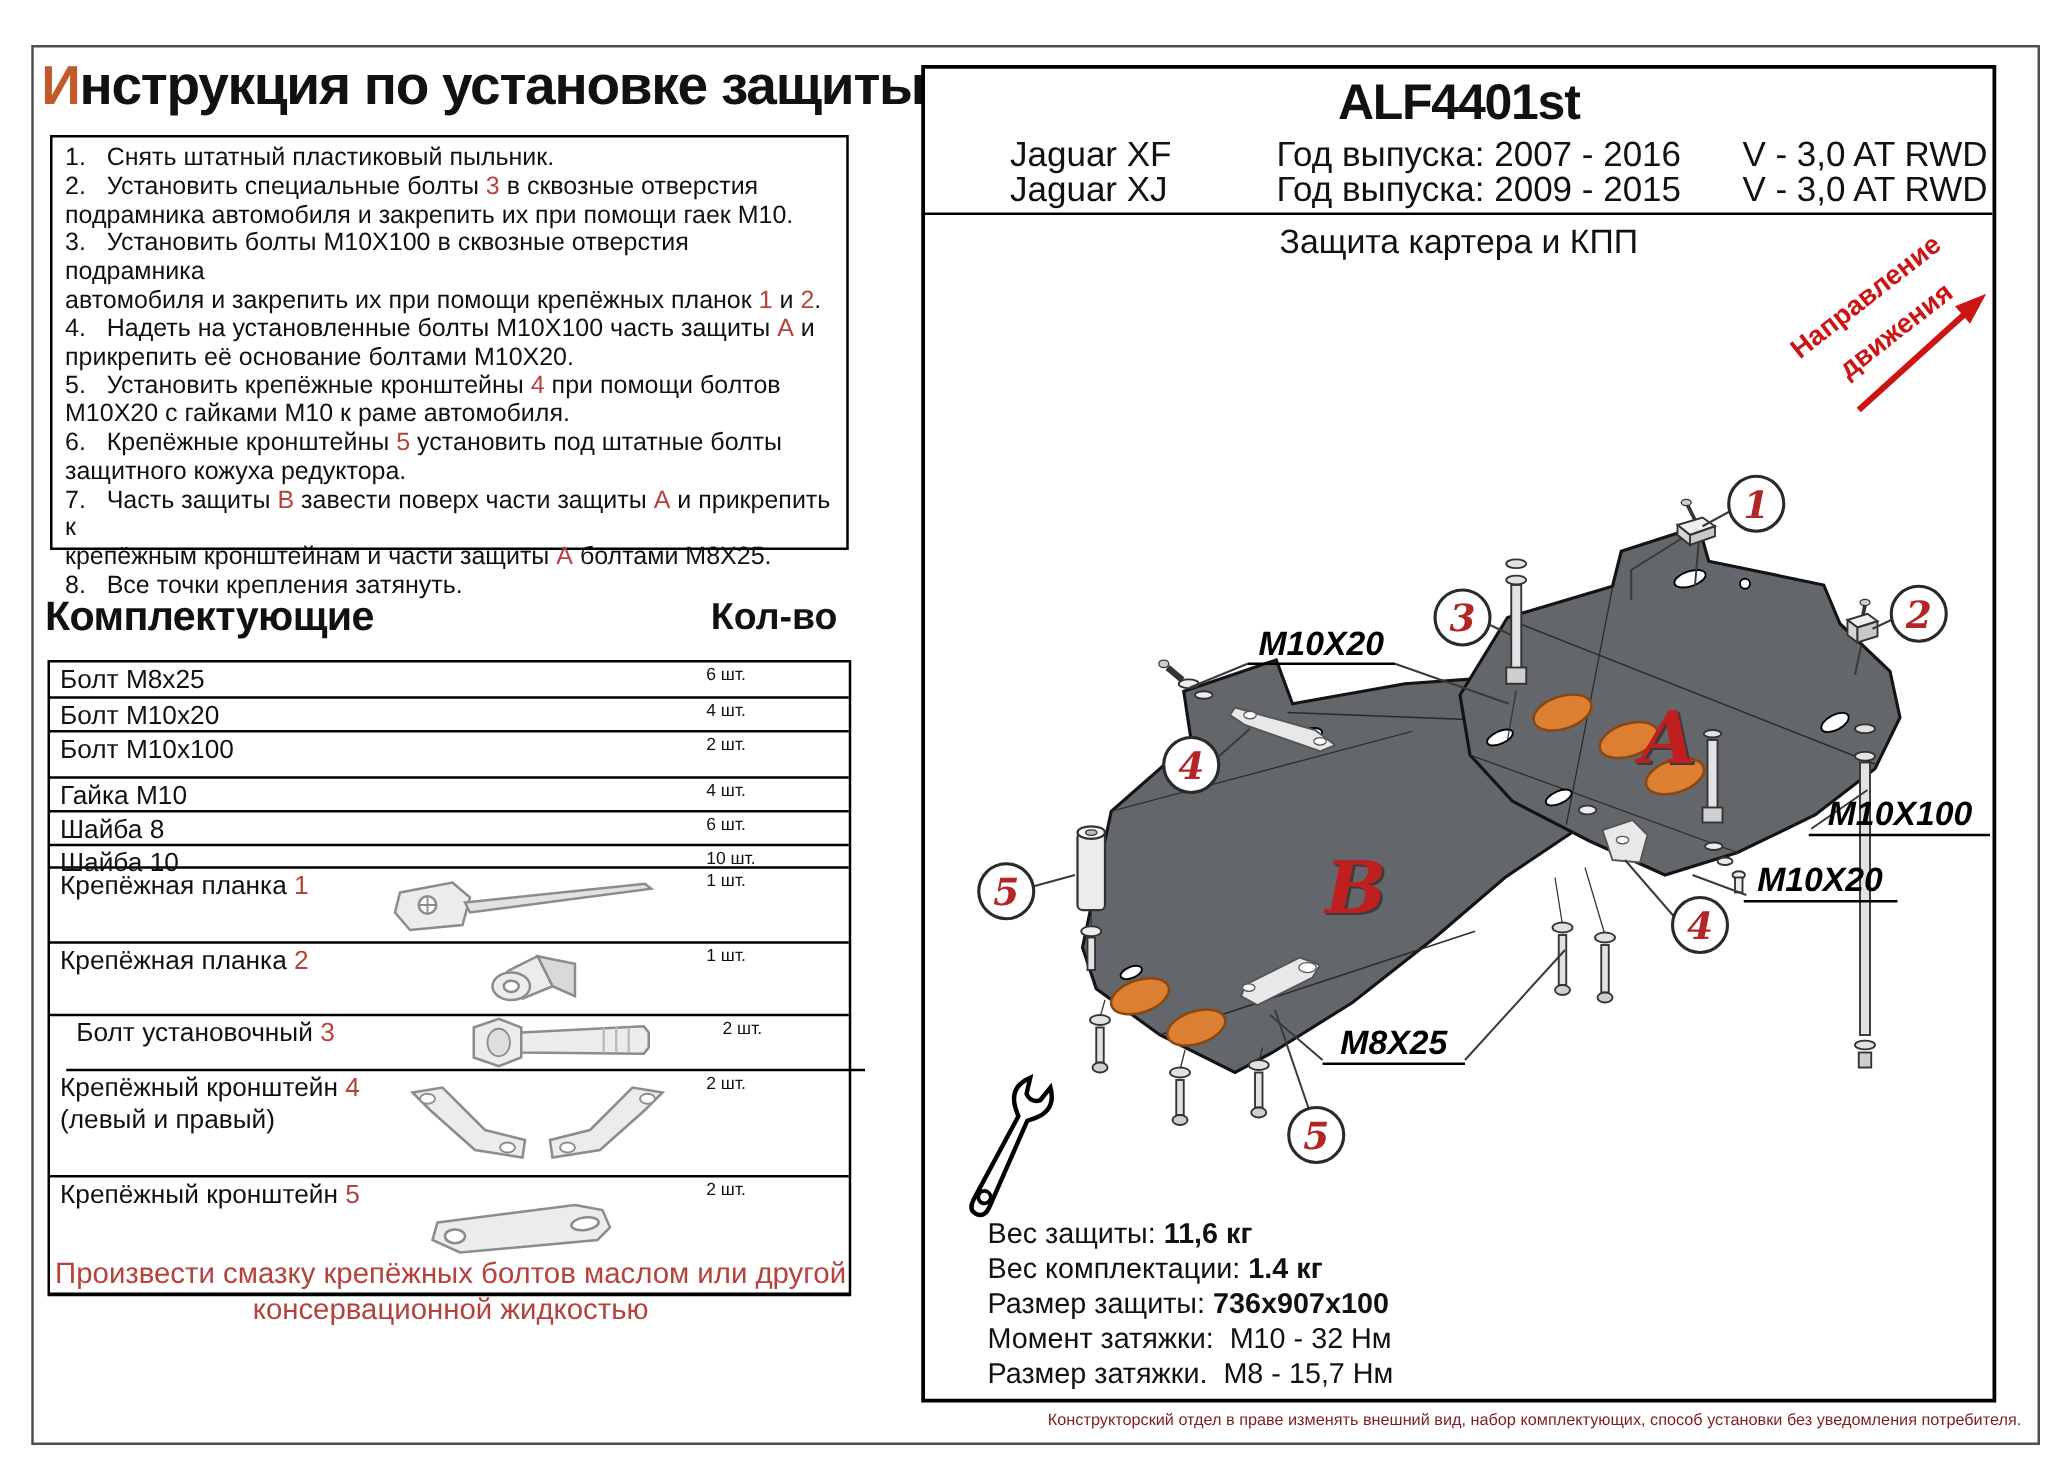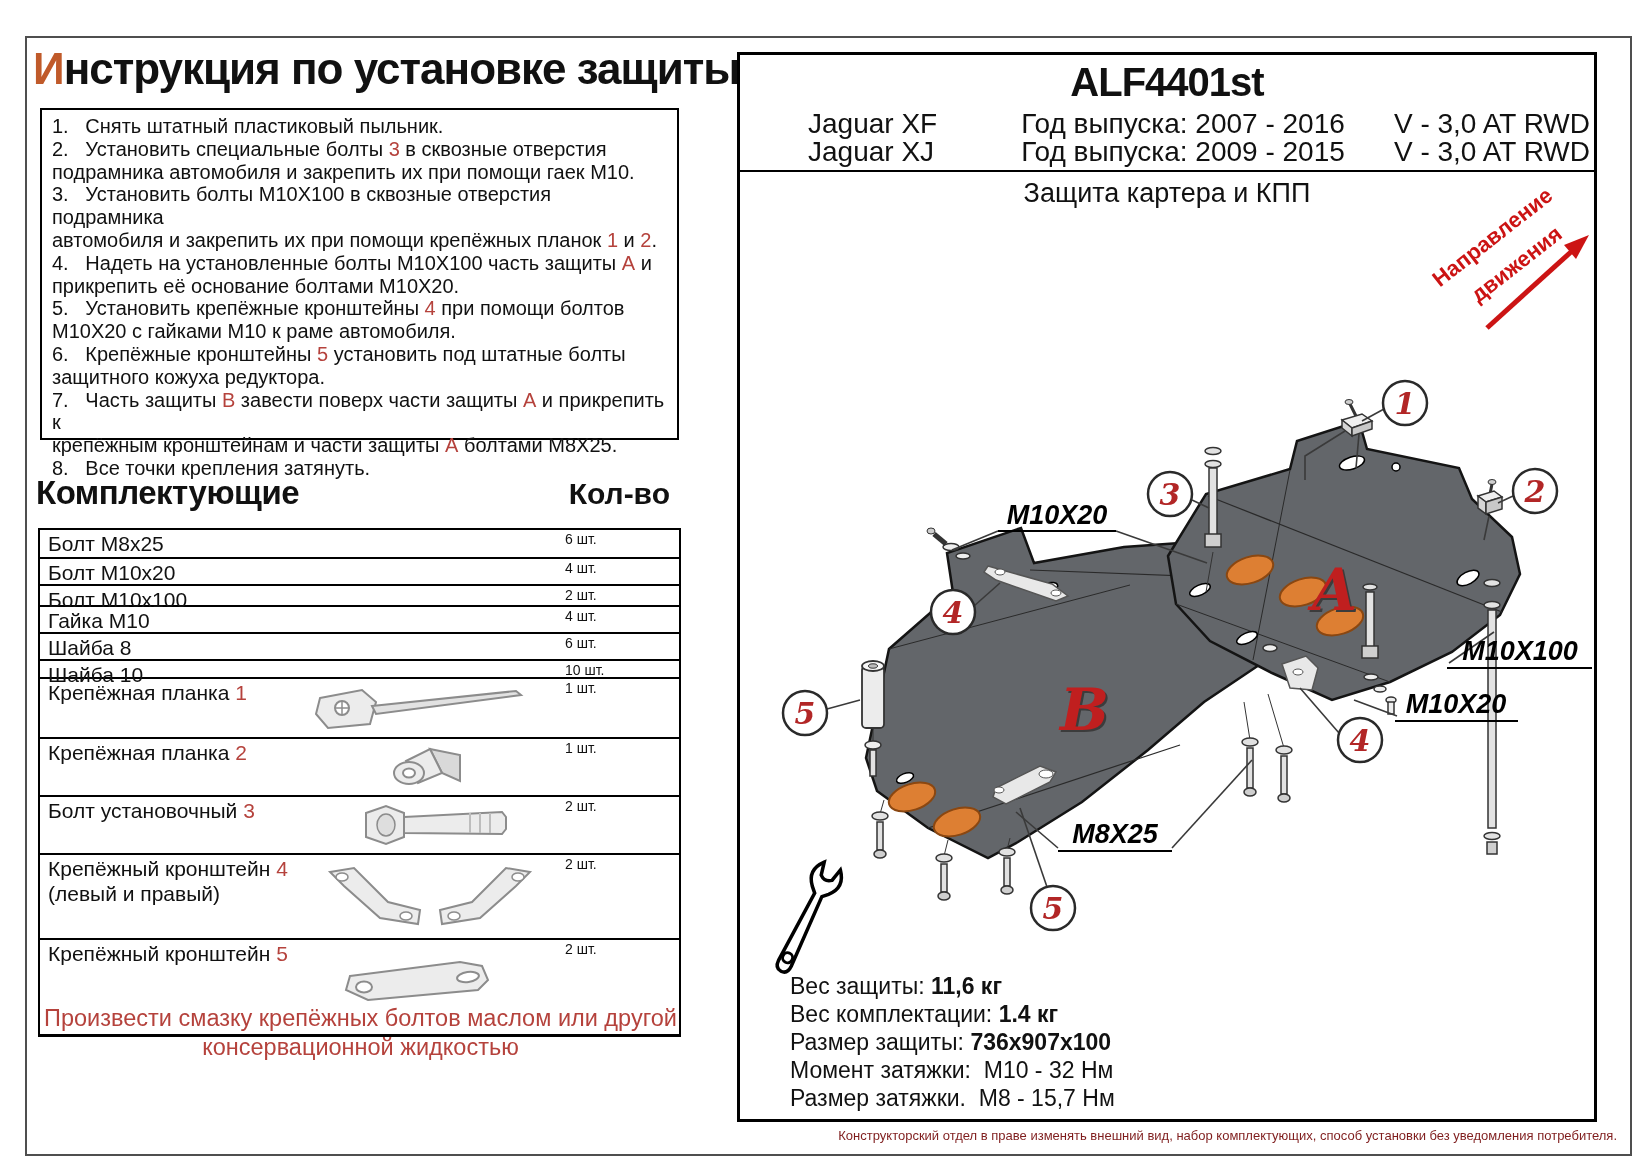--- a/index.html
+++ b/index.html
@@ -68,21 +68,21 @@
 <div class="abs qty-heading">Кол-во</div>
 <div class="abs parts-table" id="partsTable">
     <div class="prow" style="height: 29px;">
       <div class="pname"><span>Болт М8х25</span></div>
       <div class="pqty">6 шт.</div>
     </div>
     <div class="prow" style="height: 27px;">
       <div class="pname"><span>Болт М10х20</span></div>
       <div class="pqty">4 шт.</div>
     </div>
-    <div class="prow" style="height: 21px;">
+    <div class="prow" style="height: 37px;">
       <div class="pname"><span>Болт М10х100</span></div>
       <div class="pqty">2 шт.</div>
     </div>
     <div class="prow" style="height: 27px;">
       <div class="pname"><span>Гайка М10</span></div>
       <div class="pqty">4 шт.</div>
     </div>
     <div class="prow" style="height: 27px;">
       <div class="pname"><span>Шайба 8</span></div>
       <div class="pqty">6 шт.</div>
@@ -109,21 +109,21 @@
       <div class="picon">
         <svg width="240" height="56" viewBox="0 0 240 56">
           <polygon points="120,10 150,16 150,42 132,34" fill="#d9d9d9" stroke="#8c8c8c" stroke-width="2"></polygon>
           <polygon points="96,22 120,10 132,34 108,44" fill="#ececec" stroke="#8c8c8c" stroke-width="2"></polygon>
           <ellipse cx="99" cy="34" rx="15" ry="11" fill="#ececec" stroke="#8c8c8c" stroke-width="2"></ellipse>
           <ellipse cx="99" cy="34" rx="6" ry="4.5" fill="#fff" stroke="#8c8c8c" stroke-width="2"></ellipse>
         </svg>
       </div>
       <div class="pqty">1 шт.</div>
     </div>
-    <div class="prow" style="height: 58px;">
+    <div class="prow" style="height: 44px; margin-left: 13px;">
       <div class="pname"><span>Болт установочный </span><span class="accent">3</span></div>
       <div class="picon">
         <svg width="240" height="56" viewBox="0 0 240 56">
           <polygon points="56,16 76,9 94,16 94,40 76,47 56,40" fill="#ececec" stroke="#8c8c8c" stroke-width="2"></polygon>
           <ellipse cx="76" cy="28" rx="9" ry="11" fill="#dedede" stroke="#8c8c8c" stroke-width="1.5"></ellipse>
           <polygon points="94,20 192,15 196,20 196,32 192,37 94,36" fill="#ececec" stroke="#8c8c8c" stroke-width="2"></polygon>
           <line x1="160" y1="16" x2="160" y2="36" stroke="#bdbdbd" stroke-width="2"></line>
           <line x1="170" y1="16" x2="170" y2="36" stroke="#bdbdbd" stroke-width="2"></line>
           <line x1="180" y1="16" x2="180" y2="36" stroke="#bdbdbd" stroke-width="2"></line>
         </svg>

